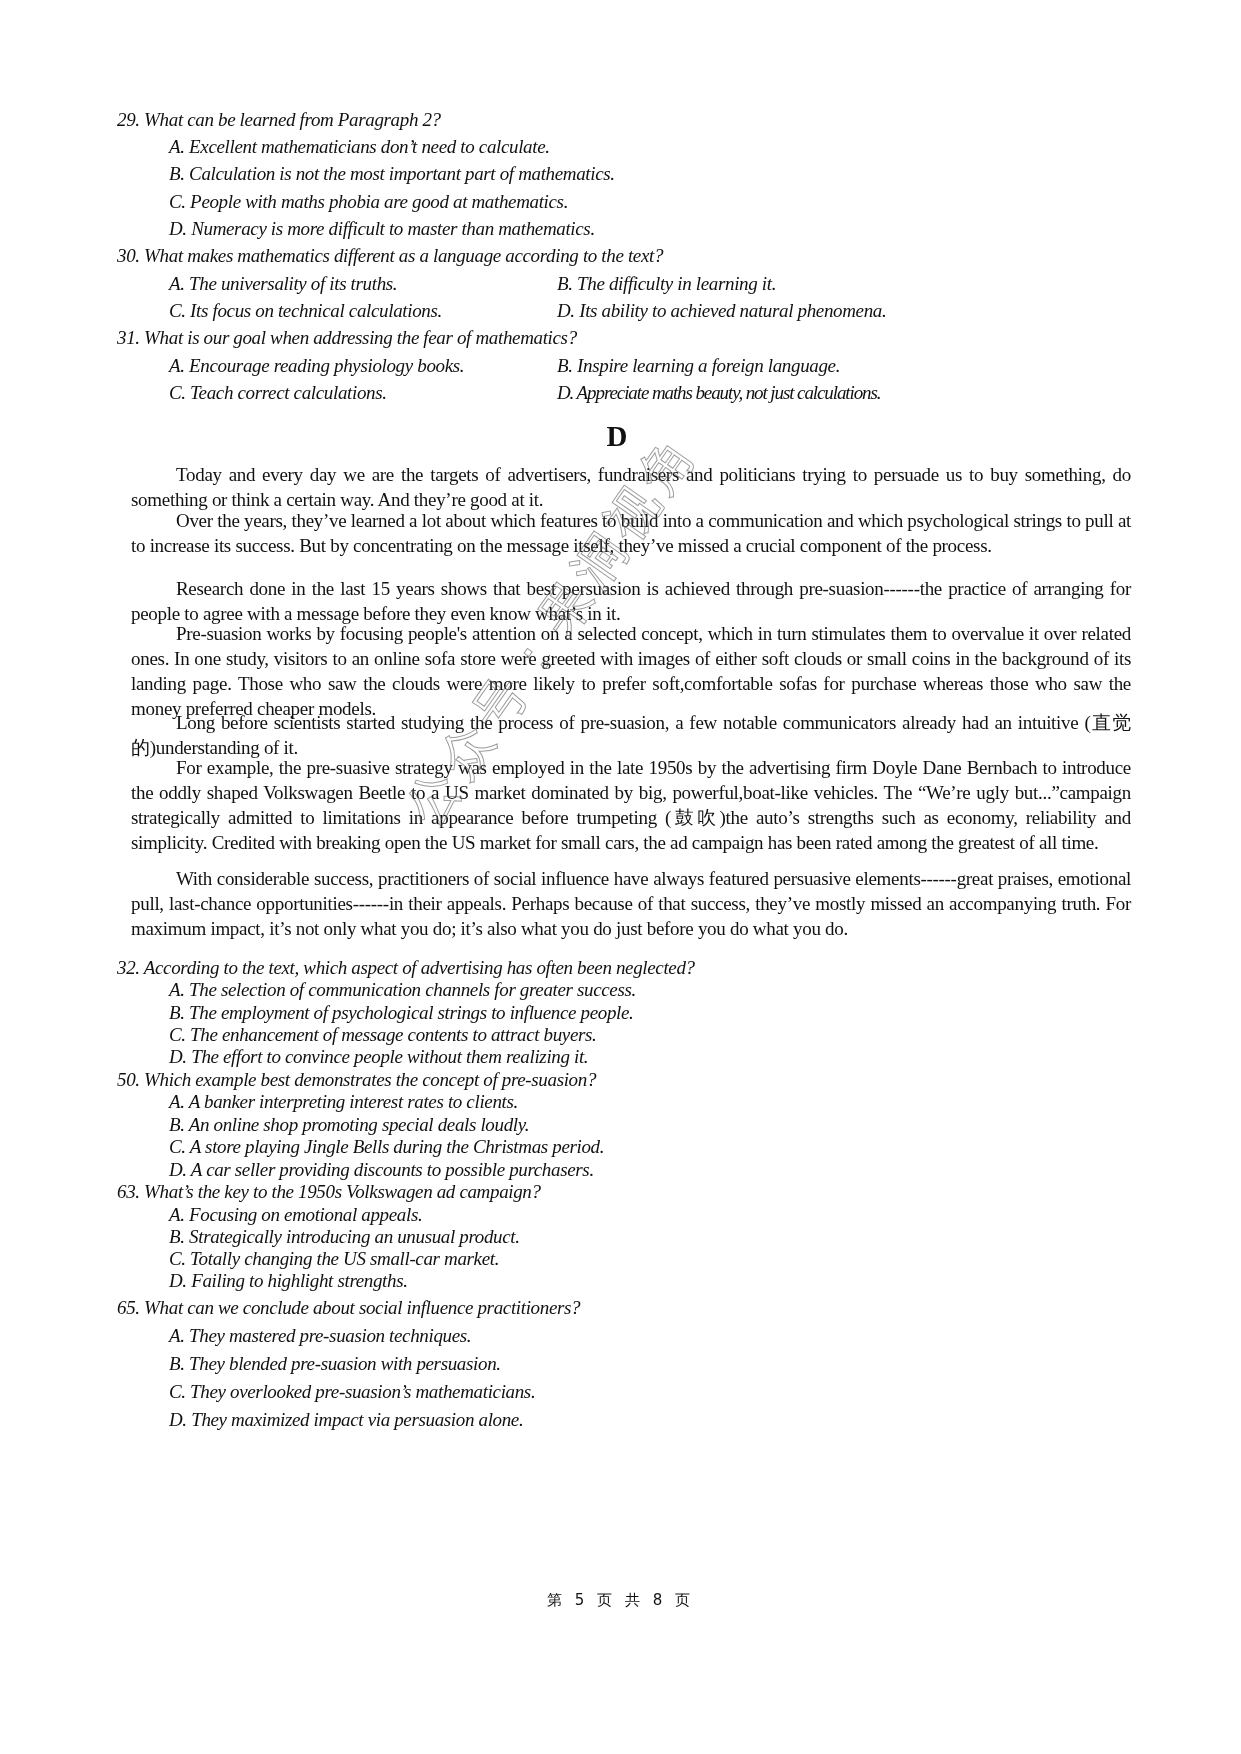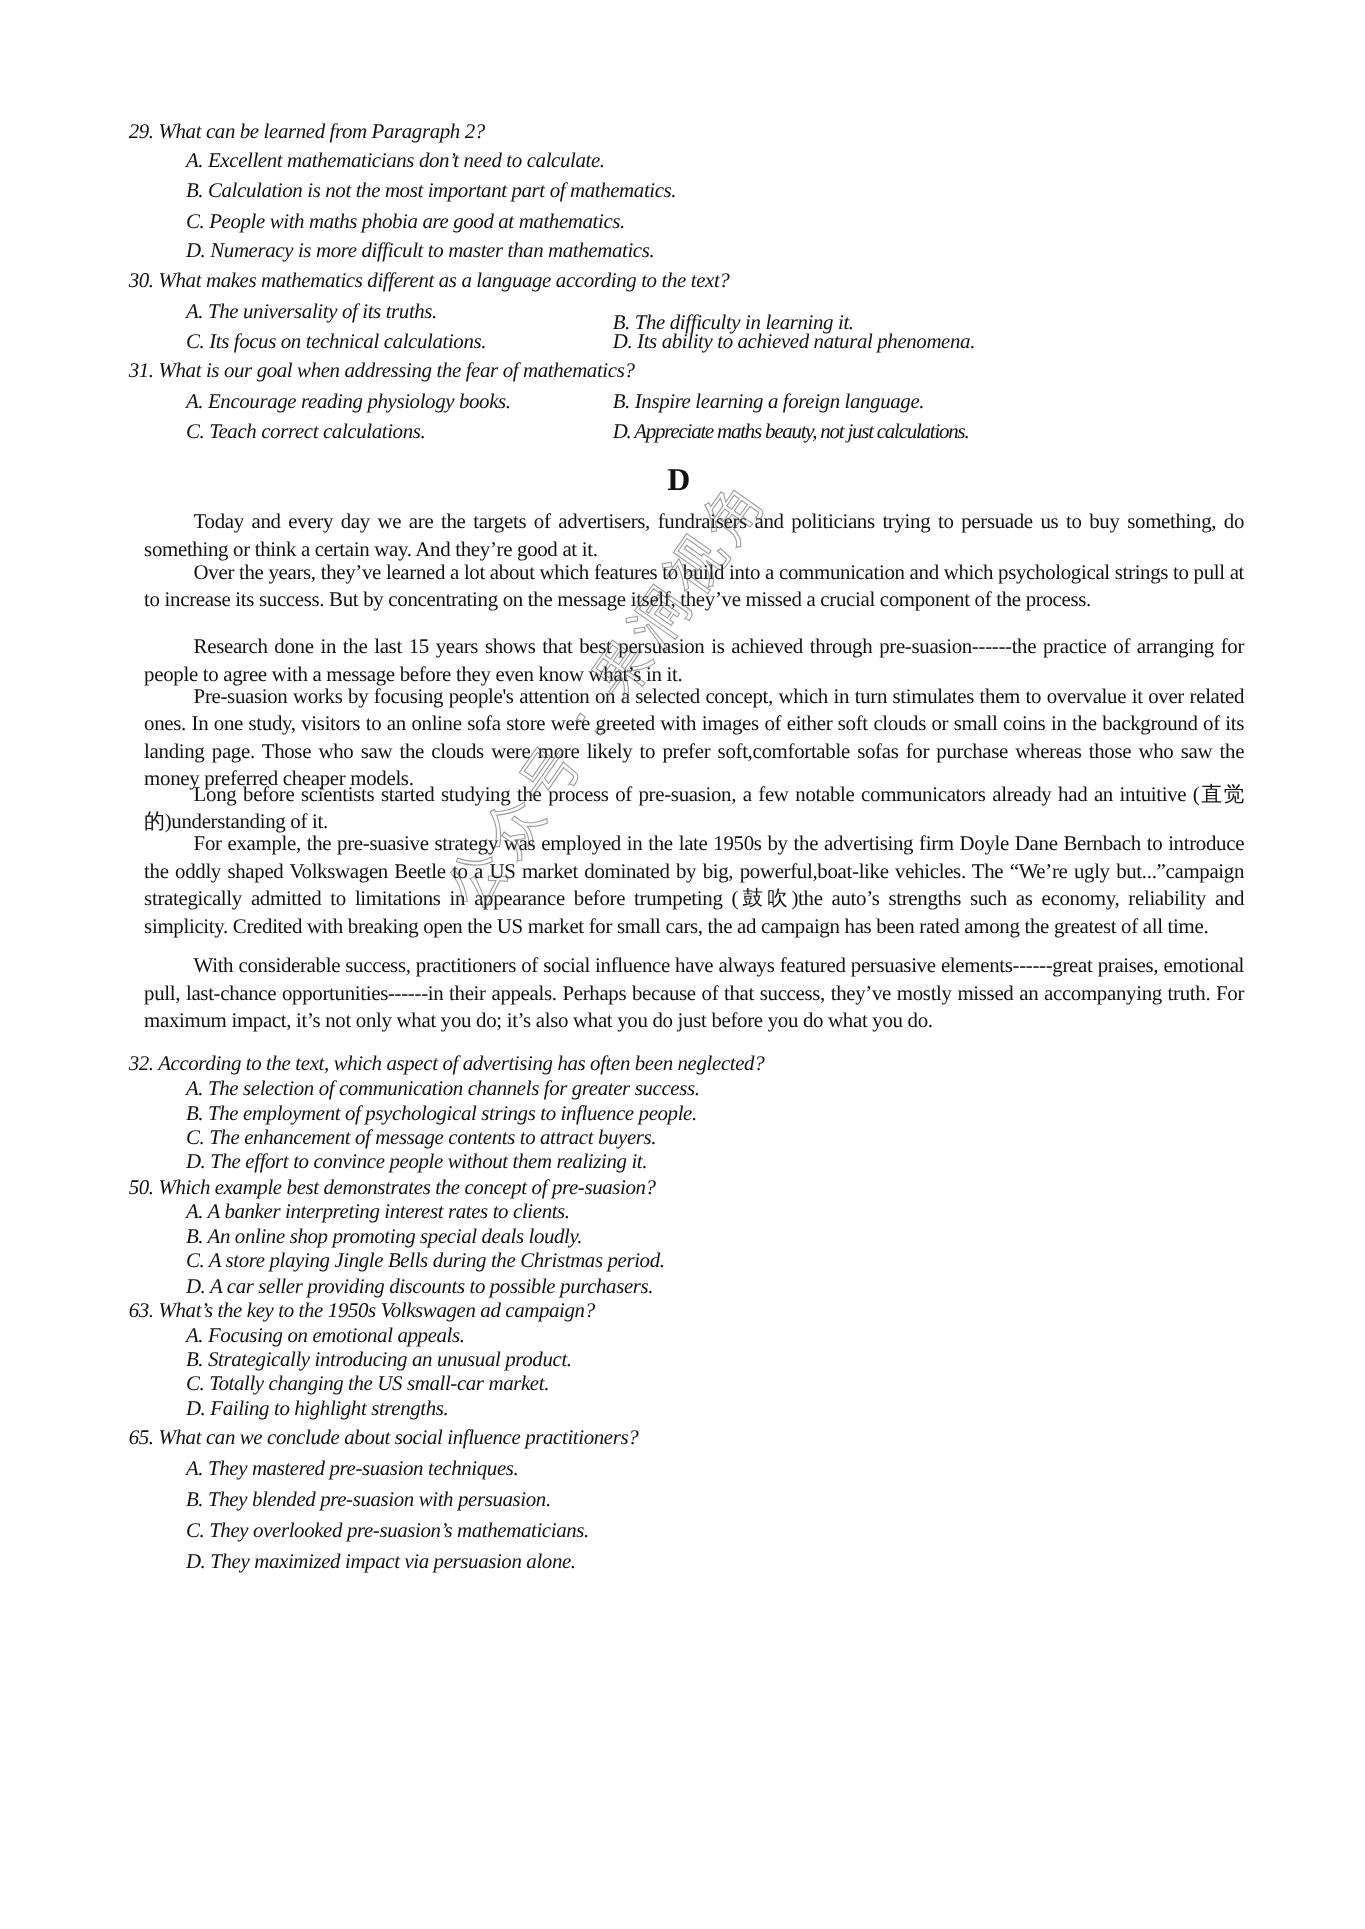--- a/index.html
+++ b/index.html
@@ -91,21 +91,21 @@
   <div class="content">
 
     <div class="line" style="top:-10px">29. What can be learned from Paragraph 2?</div>
     <div class="line indent1" style="top:17px">A. Excellent mathematicians don’t need to calculate.</div>
     <div class="line indent1" style="top:44px">B. Calculation is not the most important part of mathematics.</div>
     <div class="line indent1" style="top:72px">C. People with maths phobia are good at mathematics.</div>
     <div class="line indent1" style="top:99px">D. Numeracy is more difficult to master than mathematics.</div>
 
     <div class="line" style="top:126px">30. What makes mathematics different as a language according to the text?</div>
     <div class="line indent1" style="top:154px">A. The universality of its truths.</div>
-    <div class="line col2" style="top:164px">B. The difficulty in learning it.</div>
+    <div class="line col2" style="top:154px">B. The difficulty in learning it.</div>
     <div class="line indent1" style="top:181px">C. Its focus on technical calculations.</div>
     <div class="line col2" style="top:181px">D. Its ability to achieved natural phenomena.</div>
 
     <div class="line" style="top:208px">31. What is our goal when addressing the fear of mathematics?</div>
     <div class="line indent1" style="top:236px">A. Encourage reading physiology books.</div>
     <div class="line col2" style="top:236px">B. Inspire learning a foreign language.</div>
     <div class="line indent1" style="top:263px">C. Teach correct calculations.</div>
     <div class="line col2" style="top:263px; letter-spacing:-1.1px">D. Appreciate maths beauty, not just calculations.</div>
 
     <div class="section-title" style="top:302px">D</div>
@@ -138,13 +138,14 @@
 
     <div class="line" style="top:1178px">65. What can we conclude about social influence practitioners?</div>
     <div class="line indent1" style="top:1206px">A. They mastered pre-suasion techniques.</div>
     <div class="line indent1" style="top:1234px">B. They blended pre-suasion with persuasion.</div>
     <div class="line indent1" style="top:1262px">C. They overlooked pre-suasion’s mathematicians.</div>
     <div class="line indent1" style="top:1290px">D. They maximized impact via persuasion alone.</div>
   </div>
 
   <div class="watermark">公众号：果洞视角</div>
 
+  <div class="footer">第 5 页 共 8 页</div>
 </div>
 
 </body></html>

